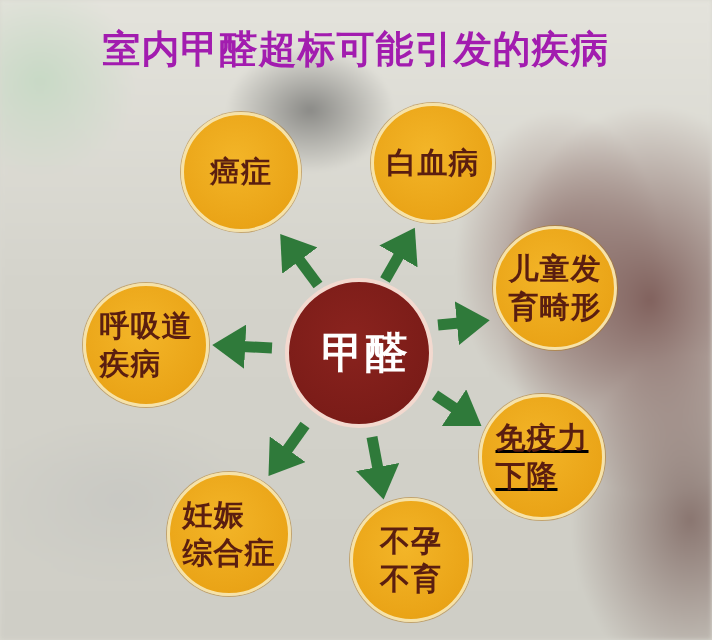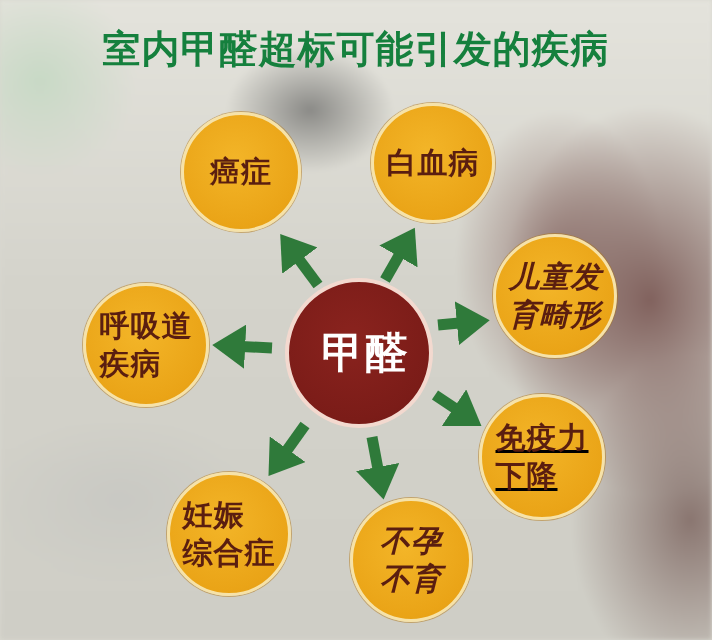--- a/index.html
+++ b/index.html
@@ -21,21 +21,21 @@
       linear-gradient(180deg, #e4e3dc 0%, #d4d3cb 45%, #cfcec6 100%);
     filter: blur(2px);
   }
   .title {
     position: absolute; left: 0; right: 0; top: 24px;
     text-align: center;
     font-family: "DejaVu Sans", sans-serif;
     font-weight: bold;
     font-size: 38px;
     letter-spacing: 1px;
-    color: #15803d;
+    color: #a21caf;
   }
   .node {
     position: absolute;
     border-radius: 50%;
     background: radial-gradient(circle at 45% 40%, #f3b528 0%, #eaa417 70%, #e09914 100%);
     border: 3px solid #f6e2a8;
     box-shadow: 0 0 0 1px rgba(180,120,20,0.5);
     display: flex; align-items: center; justify-content: center;
     text-align: left;
   }
@@ -93,31 +93,31 @@
 </div>
 
 <div class="node" style="left:181px; top:112px; width:120px; height:120px;">
   <span>癌症</span>
 </div>
 
 <div class="node" style="left:371px; top:103px; width:124px; height:120px;">
   <span>白血病</span>
 </div>
 
-<div class="node" style="left:493px; top:234px; width:124px; height:124px;font-style:italic;">
+<div class="node" style="left:493px; top:226px; width:124px; height:124px;">
   <span>儿童发
 育畸形</span>
 </div>
 
 <div class="node" style="left:479px; top:394px; width:126px; height:126px;text-decoration:underline;">
   <span>免疫力
 下降</span>
 </div>
 
-<div class="node" style="left:350px; top:498px; width:122px; height:124px;font-style:italic;">
+<div class="node" style="left:350px; top:498px; width:122px; height:124px;">
   <span>不孕
 不育</span>
 </div>
 
 <div class="node" style="left:167px; top:472px; width:124px; height:124px;">
   <span>妊娠
 综合症</span>
 </div>
 
 <div class="node" style="left:83px; top:283px; width:126px; height:124px;">

